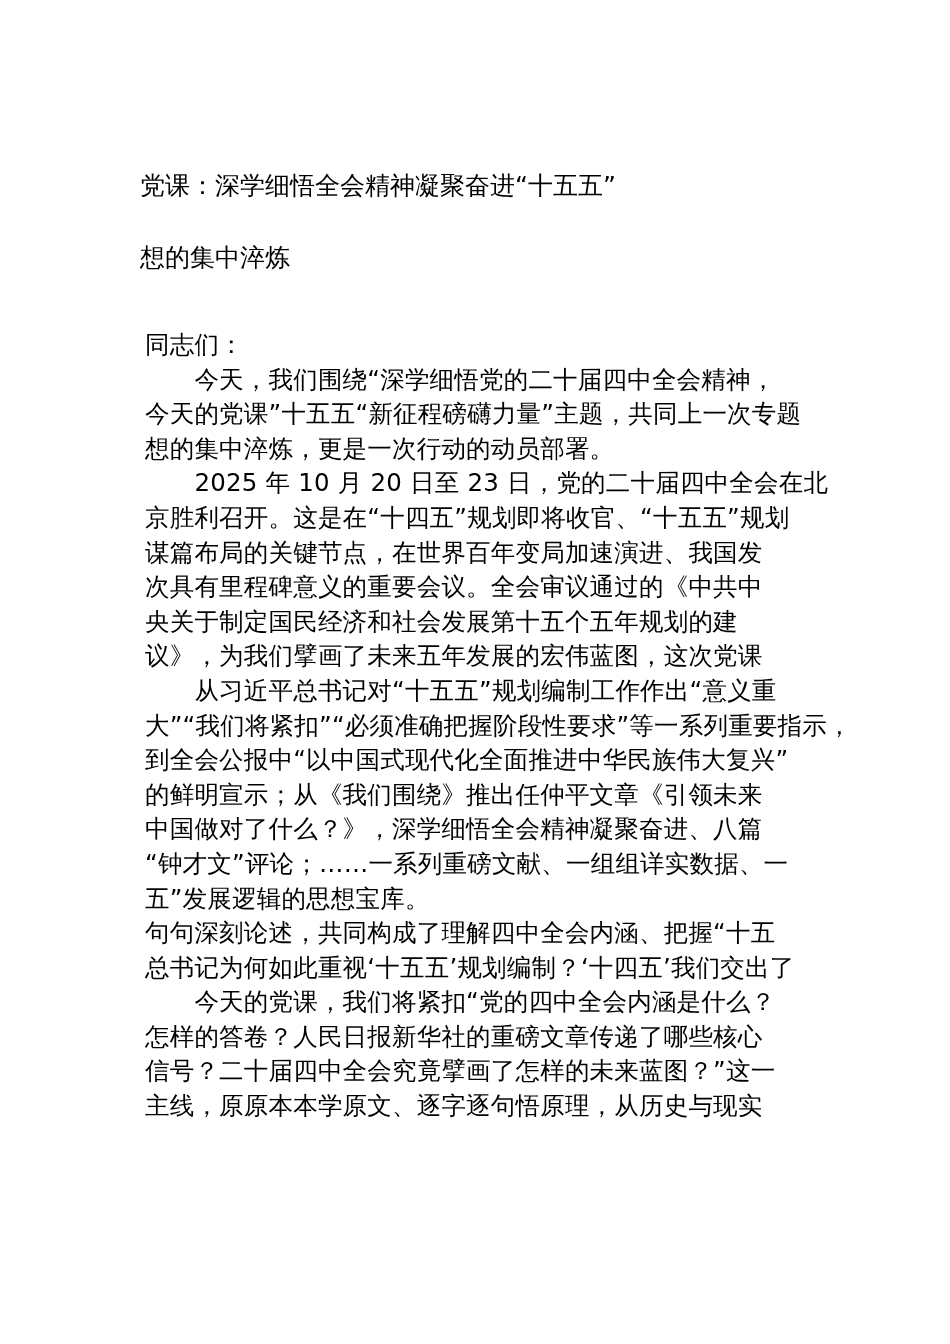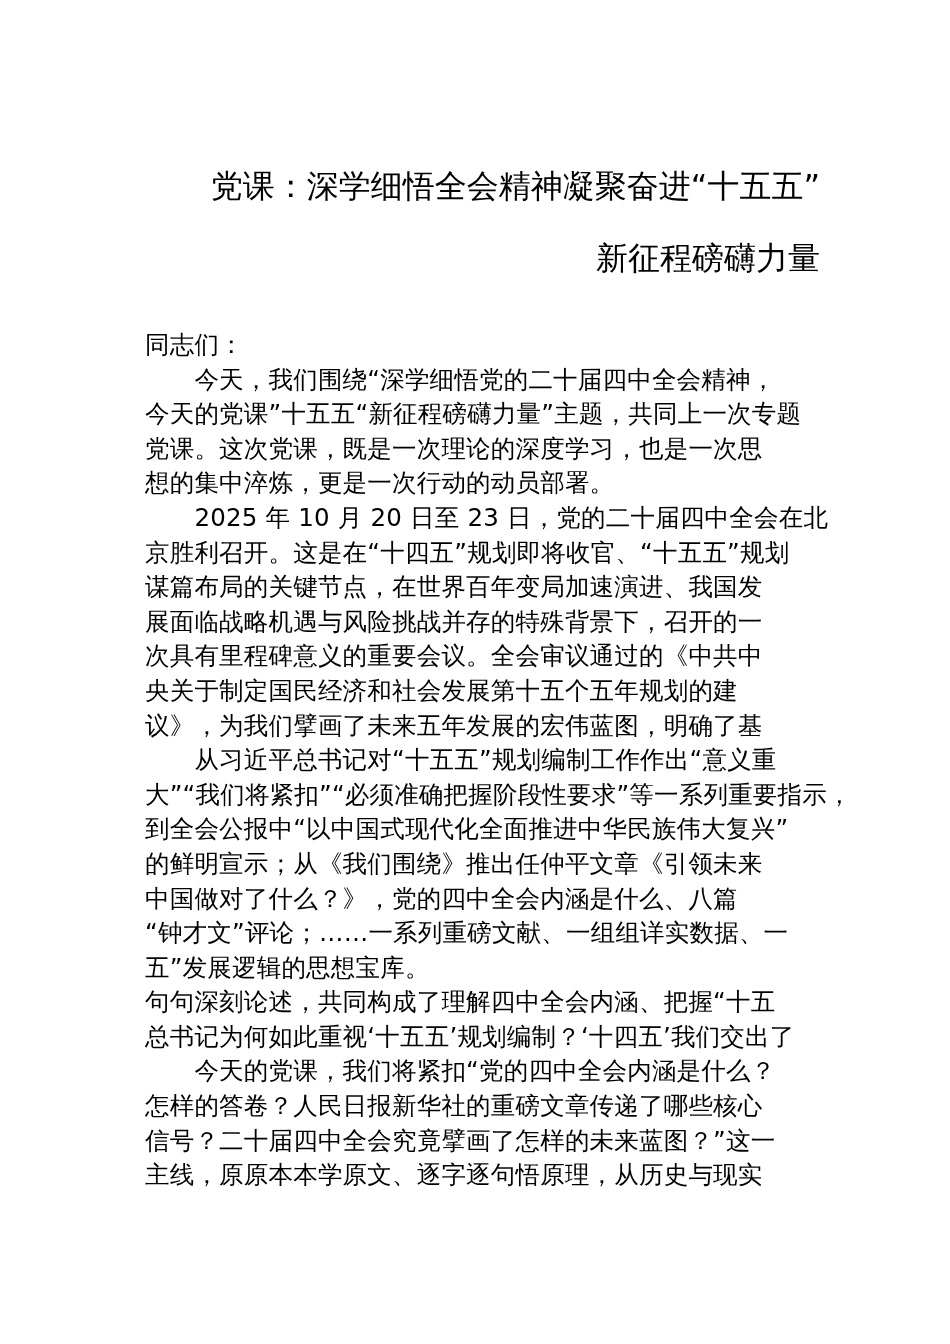--- a/index.html
+++ b/index.html
@@ -1,58 +1,56 @@
 <!DOCTYPE html>
 <html><head>
 <meta charset="utf-8">
 <style>
   html, body { margin: 0; padding: 0; background: #ffffff; }
   body { width: 950px; height: 1344px; position: relative; overflow: hidden;
          font-family: "DejaVu Sans", "Liberation Sans", sans-serif; color: #000; }
   .page { position: absolute; left: 0; top: 0; width: 950px; height: 1344px; background: #fff; }
-  .title { position: absolute; left: 140px; width: 680px; text-align: right;
-           font-size: 32px; line-height: 40px; white-space: nowrap; }
+  .title { position: absolute; left: 140px; width: 680px; text-align: left;
+           font-size: 25px; line-height: 40px; white-space: nowrap; }
   .title.l1 { top: 166px; }
   .title.l2 { top: 238px; }
   .body { position: absolute; left: 145px; top: 328px; width: 690px; }
   .line { font-size: 24.5px; line-height: 34.6px; height: 34.6px; white-space: nowrap; letter-spacing: 0.2px; }
 </style>
 </head>
 <body>
 
 <div class="page">
   <div class="title l1">党课：深学细悟全会精神凝聚奋进“十五五”</div>
-  <div class="title l2">新征程磅礴力量</div>
+  <div class="title l2">想的集中淬炼</div>
 
   <div class="body">
     <div class="line">同志们：</div>
 
     <div>
       <div class="line">　　今天，我们围绕“深学细悟党的二十届四中全会精神，</div>
       <div class="line">今天的党课”十五五“新征程磅礴力量”主题，共同上一次专题</div>
-      <div class="line">党课。这次党课，既是一次理论的深度学习，也是一次思</div>
       <div class="line">想的集中淬炼，更是一次行动的动员部署。</div>
     </div>
 
     <div>
       <div class="line">　　2025 年 10 月 20 日至 23 日，党的二十届四中全会在北</div>
       <div class="line">京胜利召开。这是在“十四五”规划即将收官、“十五五”规划</div>
       <div class="line">谋篇布局的关键节点，在世界百年变局加速演进、我国发</div>
-      <div class="line">展面临战略机遇与风险挑战并存的特殊背景下，召开的一</div>
       <div class="line">次具有里程碑意义的重要会议。全会审议通过的《中共中</div>
       <div class="line">央关于制定国民经济和社会发展第十五个五年规划的建</div>
-      <div class="line">议》，为我们擘画了未来五年发展的宏伟蓝图，明确了基</div>
+      <div class="line">议》，为我们擘画了未来五年发展的宏伟蓝图，这次党课</div>
     </div>
 
     <div>
       <div class="line">　　从习近平总书记对“十五五”规划编制工作作出“意义重</div>
       <div class="line">大”“我们将紧扣”“必须准确把握阶段性要求”等一系列重要指示，</div>
       <div class="line">到全会公报中“以中国式现代化全面推进中华民族伟大复兴”</div>
       <div class="line">的鲜明宣示；从《我们围绕》推出任仲平文章《引领未来</div>
-      <div class="line">中国做对了什么？》，党的四中全会内涵是什么、八篇</div>
+      <div class="line">中国做对了什么？》，深学细悟全会精神凝聚奋进、八篇</div>
       <div class="line">“钟才文”评论；……一系列重磅文献、一组组详实数据、一</div>
       <div class="line">五”发展逻辑的思想宝库。</div>
       <div class="line">句句深刻论述，共同构成了理解四中全会内涵、把握“十五</div>
     </div>
 
     <div>
       <div class="line">总书记为何如此重视‘十五五’规划编制？‘十四五’我们交出了</div>
       <div class="line">　　今天的党课，我们将紧扣“党的四中全会内涵是什么？</div>
       <div class="line">怎样的答卷？人民日报新华社的重磅文章传递了哪些核心</div>
       <div class="line">信号？二十届四中全会究竟擘画了怎样的未来蓝图？”这一</div>

